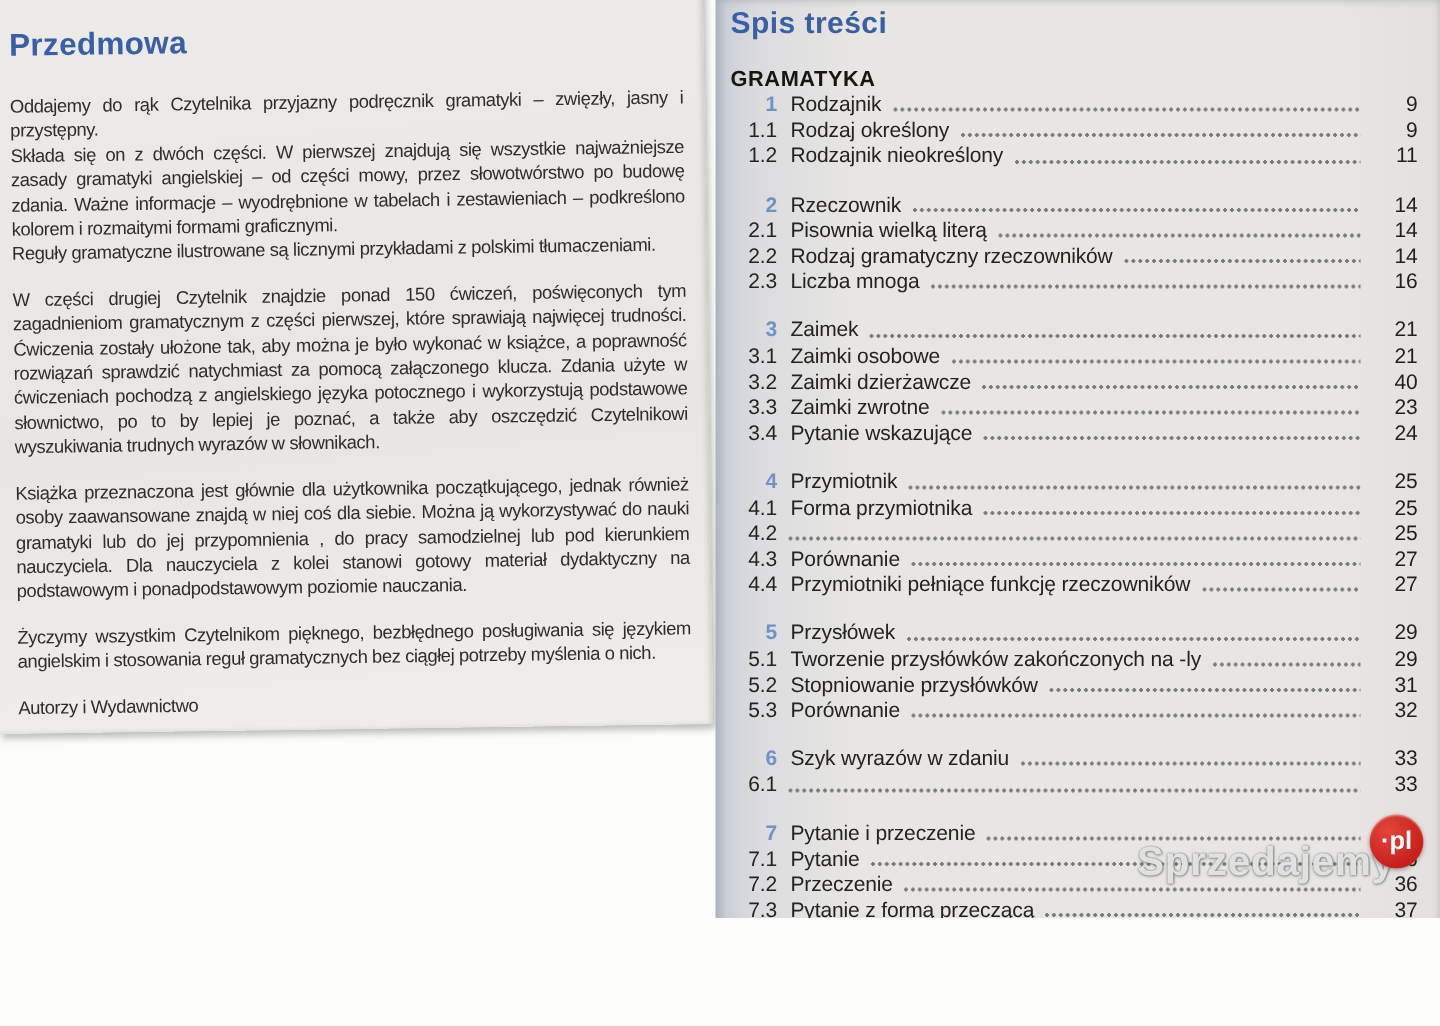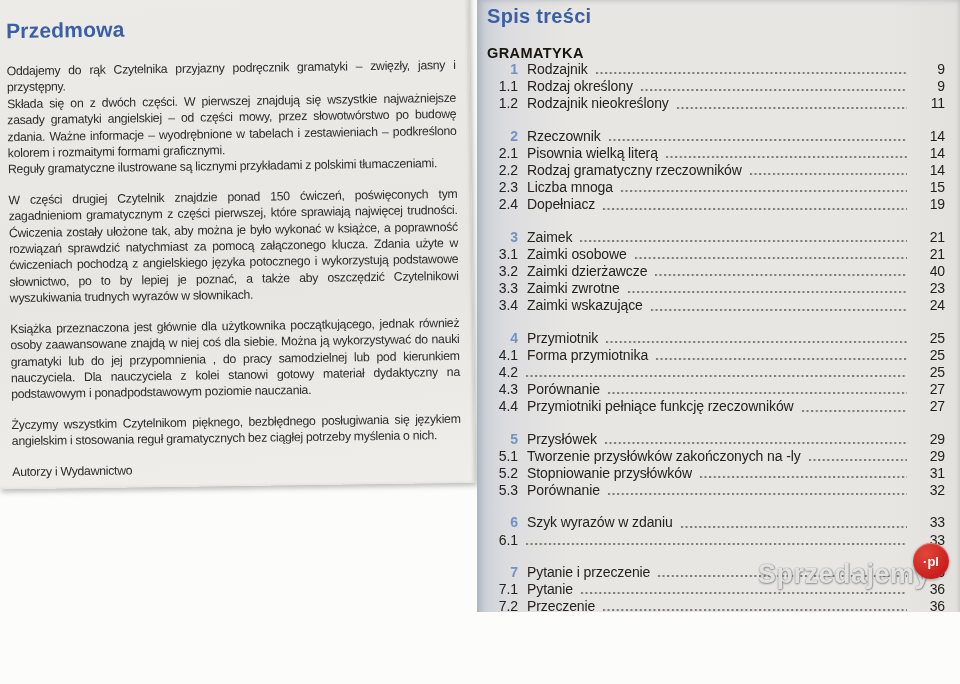--- a/index.html
+++ b/index.html
@@ -74,21 +74,21 @@
   .watermark-text{
     position:absolute;right:30px;bottom:22px;
     font-size:27px;font-weight:bold;letter-spacing:0.5px;
     color:rgba(253,253,253,0.8);
     text-shadow:0 1px 2px rgba(95,95,95,0.6),0 0 1px rgba(130,130,130,0.9),1px 0 1px rgba(130,130,130,0.5);
     pointer-events:none;
   }
   .watermark-badge{
     position:absolute;right:11px;bottom:33px;width:36px;height:36px;border-radius:50%;
     background:radial-gradient(circle at 35% 30%,#e2463a 0%,#c91f1c 70%);
-    color:#fff;font-weight:bold;font-size:13px;letter-spacing:0;
+    color:#fff;font-weight:bold;font-size:17px;letter-spacing:0;
     display:flex;align-items:center;justify-content:center;
     box-shadow:0 1px 3px rgba(0,0,0,0.35), inset 0 1px 1px rgba(255,255,255,0.4);
   }
 </style>
 </head>
 <body>
 
 <div class="stage">
 
   <div class="left-page">
@@ -159,29 +159,23 @@
     <span class="num">2.2</span>
     <span class="title">Rodzaj gramatyczny rzeczowników</span>
     <span class="leader"></span>
     <span class="page">14</span>
   </div>
 
   <div class="toc-row">
     <span class="num">2.3</span>
     <span class="title">Liczba mnoga</span>
     <span class="leader"></span>
-    <span class="page">15</span>
-  </div>
-
-  <div class="toc-row">
-    <span class="num">2.4</span>
-    <span class="title">Dopełniacz</span>
-    <span class="leader"></span>
-    <span class="page">19</span>
-  </div>
+    <span class="page">16</span>
+  </div>
+
 </section>
         <section class="toc-section">
   <div class="toc-row chapter">
     <span class="num">3</span>
     <span class="title">Zaimek</span>
     <span class="leader"></span>
     <span class="page">21</span>
   </div>
 
   <div class="toc-row">
@@ -200,21 +194,21 @@
 
   <div class="toc-row">
     <span class="num">3.3</span>
     <span class="title">Zaimki zwrotne</span>
     <span class="leader"></span>
     <span class="page">23</span>
   </div>
 
   <div class="toc-row">
     <span class="num">3.4</span>
-    <span class="title">Zaimki wskazujące</span>
+    <span class="title">Pytanie wskazujące</span>
     <span class="leader"></span>
     <span class="page">24</span>
   </div>
 </section>
         <section class="toc-section">
   <div class="toc-row chapter">
     <span class="num">4</span>
     <span class="title">Przymiotnik</span>
     <span class="leader"></span>
     <span class="page">25</span>

